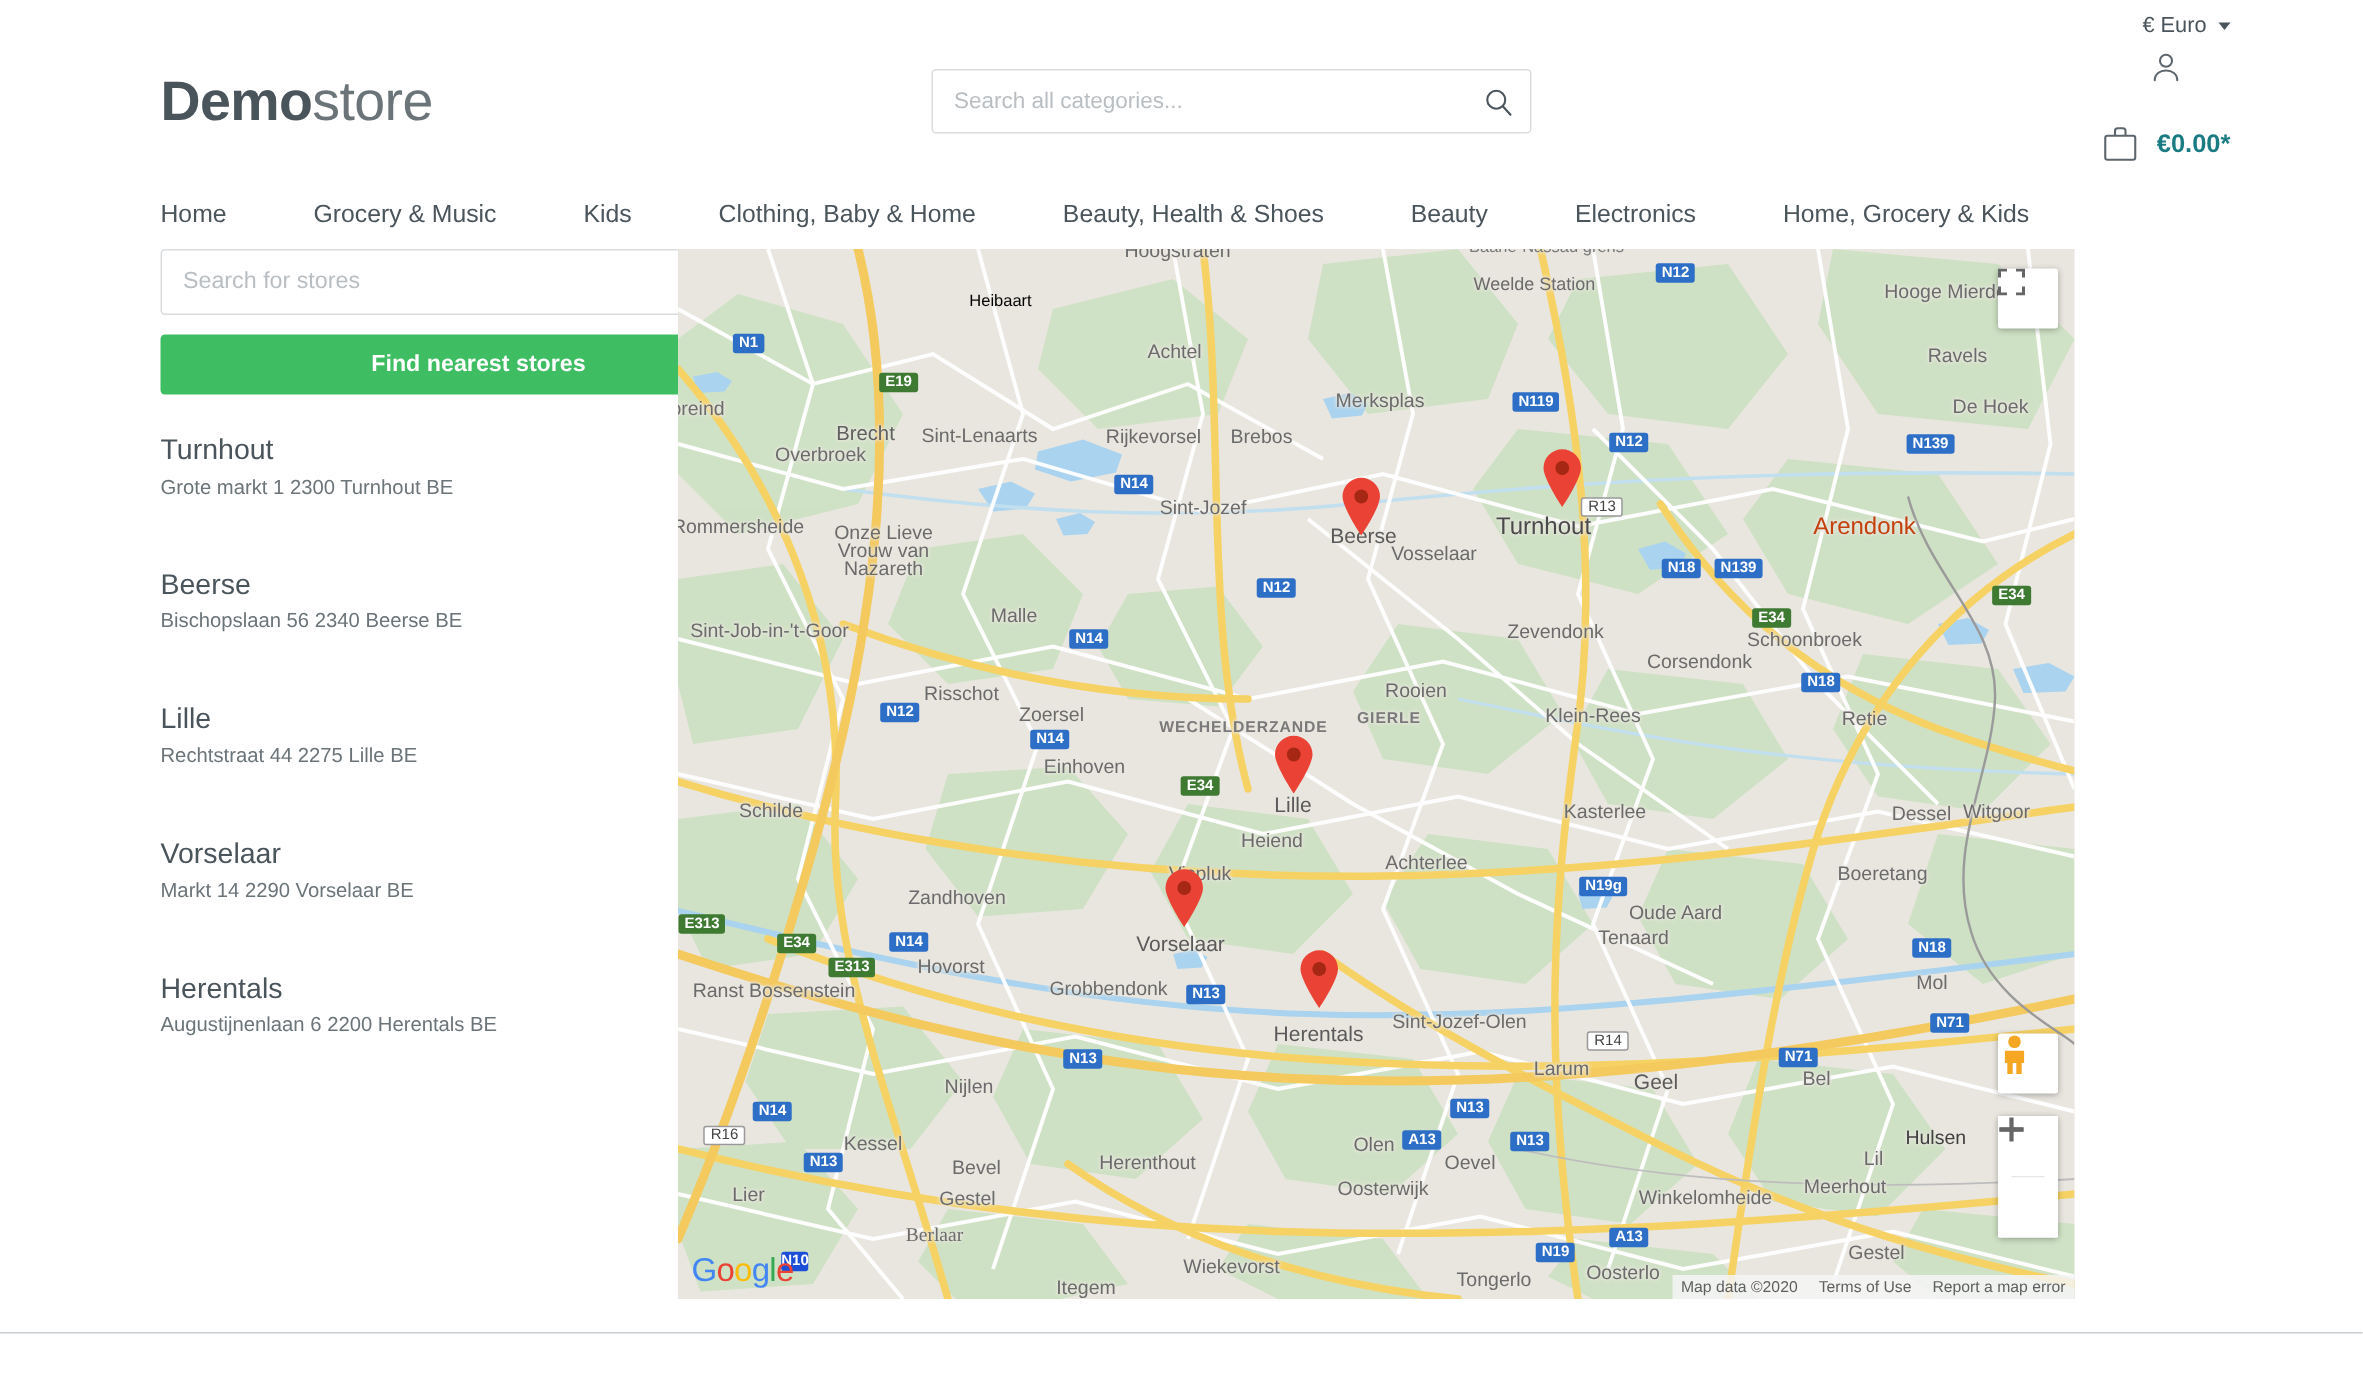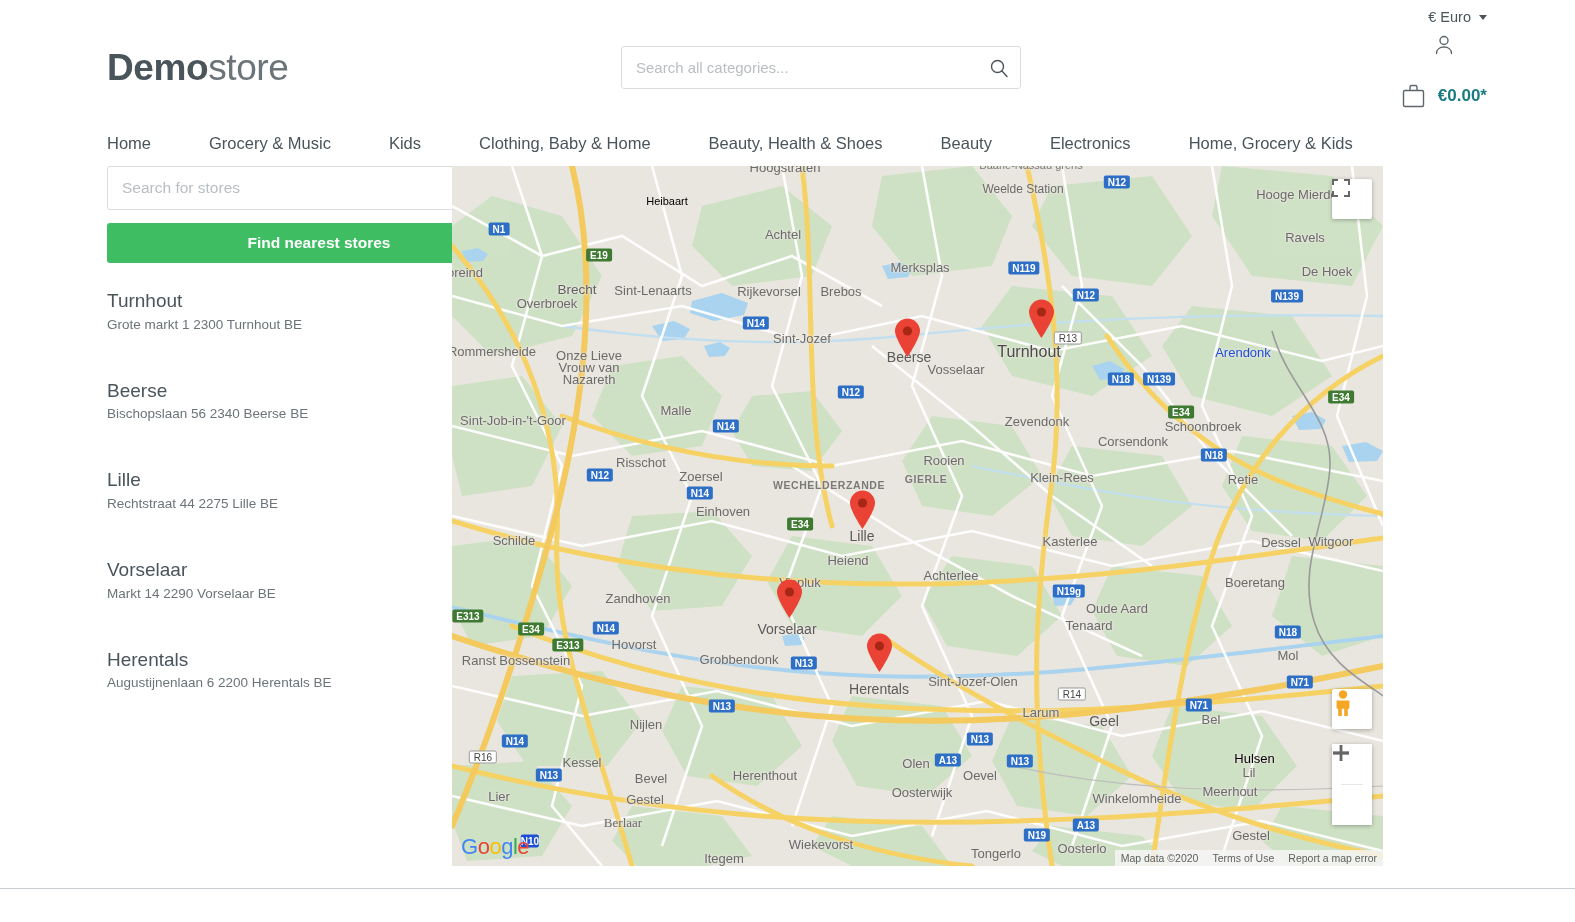--- a/index.html
+++ b/index.html
@@ -443,21 +443,21 @@
           <div style="position: absolute; white-space: nowrap; transform: translate(-50%, -50%); left: 577px; top: 186px; font-size: 16px; color: rgb(74, 74, 74); text-shadow: rgb(233, 230, 223) 0px 0px 3px, rgb(233, 230, 223) 0px 0px 3px, rgb(233, 230, 223) 0px 0px 2px;">Turnhout</div>
           <div style="position: absolute; white-space: nowrap; transform: translate(-50%, -50%); left: 616px; top: 172px; background: rgb(255, 255, 255); color: rgb(68, 68, 68); font-size: 10px; border: 1px solid rgb(153, 153, 153); padding: 0px 4px; border-radius: 2px;">R13</div>
           <div style="position: absolute; white-space: nowrap; transform: translate(-50%, -50%); left: 457px; top: 191px; font-size: 14px; color: rgb(90, 90, 90); text-shadow: rgb(233, 230, 223) 0px 0px 3px, rgb(233, 230, 223) 0px 0px 3px, rgb(233, 230, 223) 0px 0px 2px;">Beerse</div>
           <div style="position: absolute; white-space: nowrap; transform: translate(-50%, -50%); left: 504px; top: 203px; font-size: 13px; color: rgb(107, 107, 107); text-shadow: rgb(233, 230, 223) 0px 0px 3px, rgb(233, 230, 223) 0px 0px 3px, rgb(233, 230, 223) 0px 0px 2px;">Vosselaar</div>
           <div style="position: absolute; white-space: nowrap; transform: translate(-50%, -50%); left: 304px; top: 157px; background: rgb(45, 110, 199); color: rgb(255, 255, 255); font-size: 10px; font-weight: bold; padding: 1px 4px; border-radius: 2px;">N14</div>
           <div style="position: absolute; white-space: nowrap; transform: translate(-50%, -50%); left: 350px; top: 172px; font-size: 13px; color: rgb(107, 107, 107); text-shadow: rgb(233, 230, 223) 0px 0px 3px, rgb(233, 230, 223) 0px 0px 3px, rgb(233, 230, 223) 0px 0px 2px;">Sint-Jozef</div>
           <div style="position: absolute; white-space: nowrap; transform: translate(-50%, -50%); left: 40px; top: 185px; font-size: 13px; color: rgb(107, 107, 107); text-shadow: rgb(233, 230, 223) 0px 0px 3px, rgb(233, 230, 223) 0px 0px 3px, rgb(233, 230, 223) 0px 0px 2px;">Rommersheide</div>
           <div style="position: absolute; white-space: nowrap; transform: translate(-50%, -50%); left: 137px; top: 189px; font-size: 13px; color: rgb(107, 107, 107); text-shadow: rgb(233, 230, 223) 0px 0px 3px, rgb(233, 230, 223) 0px 0px 3px, rgb(233, 230, 223) 0px 0px 2px;">Onze Lieve</div>
           <div style="position: absolute; white-space: nowrap; transform: translate(-50%, -50%); left: 137px; top: 201px; font-size: 13px; color: rgb(107, 107, 107); text-shadow: rgb(233, 230, 223) 0px 0px 3px, rgb(233, 230, 223) 0px 0px 3px, rgb(233, 230, 223) 0px 0px 2px;">Vrouw van</div>
           <div style="position: absolute; white-space: nowrap; transform: translate(-50%, -50%); left: 137px; top: 213px; font-size: 13px; color: rgb(107, 107, 107); text-shadow: rgb(233, 230, 223) 0px 0px 3px, rgb(233, 230, 223) 0px 0px 3px, rgb(233, 230, 223) 0px 0px 2px;">Nazareth</div>
-          <div style="position: absolute; white-space: nowrap; transform: translate(-50%, -50%); left: 791px; top: 186px; font-size: 13px; color: #1d4ed8; text-shadow: rgb(233, 230, 223) 0px 0px 3px, rgb(233, 230, 223) 0px 0px 3px, rgb(233, 230, 223) 0px 0px 2px;">Arendonk</div>
+          <div style="position: absolute; white-space: nowrap; transform: translate(-50%, -50%); left: 791px; top: 186px; font-size: 16px; color: #c2410c; text-shadow: rgb(233, 230, 223) 0px 0px 3px, rgb(233, 230, 223) 0px 0px 3px, rgb(233, 230, 223) 0px 0px 2px;">Arendonk</div>
           <div style="position: absolute; white-space: nowrap; transform: translate(-50%, -50%); left: 669px; top: 213px; background: rgb(45, 110, 199); color: rgb(255, 255, 255); font-size: 10px; font-weight: bold; padding: 1px 4px; border-radius: 2px;">N18</div>
           <div style="position: absolute; white-space: nowrap; transform: translate(-50%, -50%); left: 707px; top: 213px; background: rgb(45, 110, 199); color: rgb(255, 255, 255); font-size: 10px; font-weight: bold; padding: 1px 4px; border-radius: 2px;">N139</div>
           <div style="position: absolute; white-space: nowrap; transform: translate(-50%, -50%); left: 399px; top: 226px; background: rgb(45, 110, 199); color: rgb(255, 255, 255); font-size: 10px; font-weight: bold; padding: 1px 4px; border-radius: 2px;">N12</div>
           <div style="position: absolute; white-space: nowrap; transform: translate(-50%, -50%); left: 729px; top: 246px; background: rgb(63, 122, 51); color: rgb(255, 255, 255); font-size: 10px; font-weight: bold; padding: 1px 4px; border-radius: 2px;">E34</div>
           <div style="position: absolute; white-space: nowrap; transform: translate(-50%, -50%); left: 889px; top: 231px; background: rgb(63, 122, 51); color: rgb(255, 255, 255); font-size: 10px; font-weight: bold; padding: 1px 4px; border-radius: 2px;">E34</div>
           <div style="position: absolute; white-space: nowrap; transform: translate(-50%, -50%); left: 585px; top: 255px; font-size: 13px; color: rgb(107, 107, 107); text-shadow: rgb(233, 230, 223) 0px 0px 3px, rgb(233, 230, 223) 0px 0px 3px, rgb(233, 230, 223) 0px 0px 2px;">Zevendonk</div>
           <div style="position: absolute; white-space: nowrap; transform: translate(-50%, -50%); left: 751px; top: 260px; font-size: 13px; color: rgb(107, 107, 107); text-shadow: rgb(233, 230, 223) 0px 0px 3px, rgb(233, 230, 223) 0px 0px 3px, rgb(233, 230, 223) 0px 0px 2px;">Schoonbroek</div>
           <div style="position: absolute; white-space: nowrap; transform: translate(-50%, -50%); left: 681px; top: 275px; font-size: 13px; color: rgb(107, 107, 107); text-shadow: rgb(233, 230, 223) 0px 0px 3px, rgb(233, 230, 223) 0px 0px 3px, rgb(233, 230, 223) 0px 0px 2px;">Corsendonk</div>
           <div style="position: absolute; white-space: nowrap; transform: translate(-50%, -50%); left: 61px; top: 254px; font-size: 13px; color: rgb(107, 107, 107); text-shadow: rgb(233, 230, 223) 0px 0px 3px, rgb(233, 230, 223) 0px 0px 3px, rgb(233, 230, 223) 0px 0px 2px;">Sint-Job-in-'t-Goor</div>
           <div style="position: absolute; white-space: nowrap; transform: translate(-50%, -50%); left: 224px; top: 244px; font-size: 13px; color: rgb(107, 107, 107); text-shadow: rgb(233, 230, 223) 0px 0px 3px, rgb(233, 230, 223) 0px 0px 3px, rgb(233, 230, 223) 0px 0px 2px;">Malle</div>
@@ -512,21 +512,21 @@
           <div style="position: absolute; white-space: nowrap; transform: translate(-50%, -50%); left: 568px; top: 595px; background: rgb(45, 110, 199); color: rgb(255, 255, 255); font-size: 10px; font-weight: bold; padding: 1px 4px; border-radius: 2px;">N13</div>
           <div style="position: absolute; white-space: nowrap; transform: translate(-50%, -50%); left: 63px; top: 575px; background: rgb(45, 110, 199); color: rgb(255, 255, 255); font-size: 10px; font-weight: bold; padding: 1px 4px; border-radius: 2px;">N14</div>
           <div style="position: absolute; white-space: nowrap; transform: translate(-50%, -50%); left: 31px; top: 591px; background: rgb(255, 255, 255); color: rgb(68, 68, 68); font-size: 10px; border: 1px solid rgb(153, 153, 153); padding: 0px 4px; border-radius: 2px;">R16</div>
           <div style="position: absolute; white-space: nowrap; transform: translate(-50%, -50%); left: 97px; top: 609px; background: rgb(45, 110, 199); color: rgb(255, 255, 255); font-size: 10px; font-weight: bold; padding: 1px 4px; border-radius: 2px;">N13</div>
           <div style="position: absolute; white-space: nowrap; transform: translate(-50%, -50%); left: 130px; top: 596px; font-size: 13px; color: rgb(107, 107, 107); text-shadow: rgb(233, 230, 223) 0px 0px 3px, rgb(233, 230, 223) 0px 0px 3px, rgb(233, 230, 223) 0px 0px 2px;">Kessel</div>
           <div style="position: absolute; white-space: nowrap; transform: translate(-50%, -50%); left: 199px; top: 612px; font-size: 13px; color: rgb(107, 107, 107); text-shadow: rgb(233, 230, 223) 0px 0px 3px, rgb(233, 230, 223) 0px 0px 3px, rgb(233, 230, 223) 0px 0px 2px;">Bevel</div>
           <div style="position: absolute; white-space: nowrap; transform: translate(-50%, -50%); left: 313px; top: 609px; font-size: 13px; color: rgb(107, 107, 107); text-shadow: rgb(233, 230, 223) 0px 0px 3px, rgb(233, 230, 223) 0px 0px 3px, rgb(233, 230, 223) 0px 0px 2px;">Herenthout</div>
           <div style="position: absolute; white-space: nowrap; transform: translate(-50%, -50%); left: 464px; top: 597px; font-size: 13px; color: rgb(107, 107, 107); text-shadow: rgb(233, 230, 223) 0px 0px 3px, rgb(233, 230, 223) 0px 0px 3px, rgb(233, 230, 223) 0px 0px 2px;">Olen</div>
           <div style="position: absolute; white-space: nowrap; transform: translate(-50%, -50%); left: 496px; top: 594px; background: rgb(45, 110, 199); color: rgb(255, 255, 255); font-size: 10px; font-weight: bold; padding: 1px 4px; border-radius: 2px;">A13</div>
           <div style="position: absolute; white-space: nowrap; transform: translate(-50%, -50%); left: 528px; top: 609px; font-size: 13px; color: rgb(107, 107, 107); text-shadow: rgb(233, 230, 223) 0px 0px 3px, rgb(233, 230, 223) 0px 0px 3px, rgb(233, 230, 223) 0px 0px 2px;">Oevel</div>
-          <div style="position: absolute; white-space: nowrap; transform: translate(-50%, -50%); left: 796px; top: 592px; font-size: 13px; color: #000000; text-shadow: rgb(233, 230, 223) 0px 0px 3px, rgb(233, 230, 223) 0px 0px 3px, rgb(233, 230, 223) 0px 0px 2px; padding-left: 13px;">Hulsen</div>
+          <div style="position: absolute; white-space: nowrap; transform: translate(-50%, -50%); left: 832px; top: 592px; font-size: 13px; color: #404040; text-shadow: rgb(233, 230, 223) 0px 0px 3px, rgb(233, 230, 223) 0px 0px 3px, rgb(233, 230, 223) 0px 0px 2px; padding-left: 13px;">Hulsen</div>
           <div style="position: absolute; white-space: nowrap; transform: translate(-50%, -50%); left: 797px; top: 606px; font-size: 13px; color: rgb(107, 107, 107); text-shadow: rgb(233, 230, 223) 0px 0px 3px, rgb(233, 230, 223) 0px 0px 3px, rgb(233, 230, 223) 0px 0px 2px;">Lil</div>
           <div style="position: absolute; white-space: nowrap; transform: translate(-50%, -50%); left: 778px; top: 625px; font-size: 13px; color: rgb(107, 107, 107); text-shadow: rgb(233, 230, 223) 0px 0px 3px, rgb(233, 230, 223) 0px 0px 3px, rgb(233, 230, 223) 0px 0px 2px;">Meerhout</div>
           <div style="position: absolute; white-space: nowrap; transform: translate(-50%, -50%); left: 685px; top: 632px; font-size: 13px; color: rgb(107, 107, 107); text-shadow: rgb(233, 230, 223) 0px 0px 3px, rgb(233, 230, 223) 0px 0px 3px, rgb(233, 230, 223) 0px 0px 2px; text-align: right;">Winkelomheide</div>
           <div style="position: absolute; white-space: nowrap; transform: translate(-50%, -50%); left: 470px; top: 626px; font-size: 13px; color: rgb(107, 107, 107); text-shadow: rgb(233, 230, 223) 0px 0px 3px, rgb(233, 230, 223) 0px 0px 3px, rgb(233, 230, 223) 0px 0px 2px;">Oosterwijk</div>
           <div style="position: absolute; white-space: nowrap; transform: translate(-50%, -50%); left: 47px; top: 630px; font-size: 13px; color: rgb(107, 107, 107); text-shadow: rgb(233, 230, 223) 0px 0px 3px, rgb(233, 230, 223) 0px 0px 3px, rgb(233, 230, 223) 0px 0px 2px;">Lier</div>
           <div style="position: absolute; white-space: nowrap; transform: translate(-50%, -50%); left: 193px; top: 633px; font-size: 13px; color: rgb(107, 107, 107); text-shadow: rgb(233, 230, 223) 0px 0px 3px, rgb(233, 230, 223) 0px 0px 3px, rgb(233, 230, 223) 0px 0px 2px;">Gestel</div>
           <div style="position: absolute; white-space: nowrap; transform: translate(-50%, -50%); left: 171px; top: 657px; font-size: 13px; color: rgb(107, 107, 107); text-shadow: rgb(233, 230, 223) 0px 0px 3px, rgb(233, 230, 223) 0px 0px 3px, rgb(233, 230, 223) 0px 0px 2px; font-family: Liberation Serif, serif;">Berlaar</div>
           <div style="position: absolute; white-space: nowrap; transform: translate(-50%, -50%); left: 634px; top: 659px; background: rgb(45, 110, 199); color: rgb(255, 255, 255); font-size: 10px; font-weight: bold; padding: 1px 4px; border-radius: 2px;">A13</div>
           <div style="position: absolute; white-space: nowrap; transform: translate(-50%, -50%); left: 585px; top: 669px; background: rgb(45, 110, 199); color: rgb(255, 255, 255); font-size: 10px; font-weight: bold; padding: 1px 4px; border-radius: 2px;">N19</div>
           <div style="position: absolute; white-space: nowrap; transform: translate(-50%, -50%); left: 799px; top: 669px; font-size: 13px; color: rgb(107, 107, 107); text-shadow: rgb(233, 230, 223) 0px 0px 3px, rgb(233, 230, 223) 0px 0px 3px, rgb(233, 230, 223) 0px 0px 2px;">Gestel</div>

